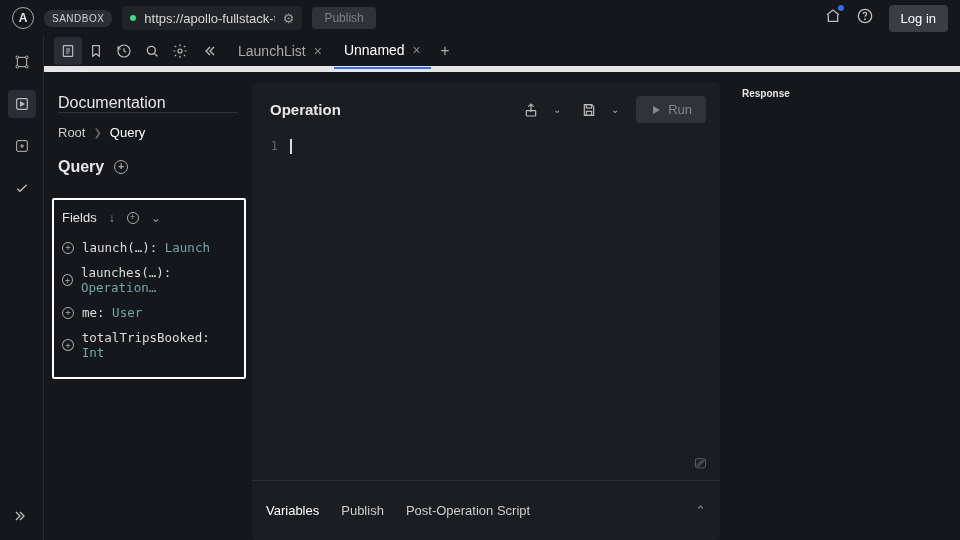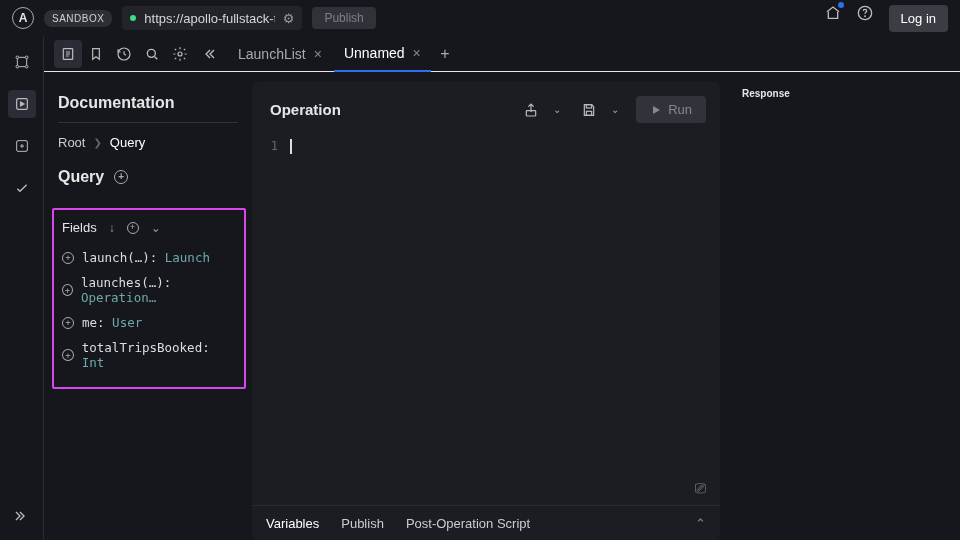--- a/index.html
+++ b/index.html
@@ -44,21 +44,21 @@
       width: 180px;
     }
     .dot-green { width: 6px; height: 6px; border-radius: 50%; background: #3ddc84; }
     .url-text { color: #d6d6d6; font-size: 13px; overflow: hidden; white-space: nowrap; }
     .gear-small { color: #999; font-size: 13px; margin-left:auto; }
     .btn-publish {
       background: #2f3239; color: #7d7f85;
       font-size: 12px; padding: 4px 12px;
       border-radius: 4px;
     }
-    .top-right { margin-left: auto; display: flex; gap: 16px; }
+    .top-right { margin-left: auto; display: flex; align-items: center; gap: 16px; }
     .icon { width: 16px; height: 16px; color: #bbb; }
     .notif { position: relative; }
     .notif::after { content:''; position:absolute; top:-3px; right:-3px; width:6px; height:6px; background:#2f6fed; border-radius:50%; }
     .btn-login {
       background: #3a3d44; color: #fff;
       padding: 6px 12px; border-radius: 4px;
       font-size: 13px; font-weight: 500;
     }
     .main { flex: 1; display: flex; min-height: 0; }
     .rail {
@@ -67,44 +67,44 @@
       padding-top: 12px; gap: 14px;
       border-right: 1px solid #2a2c33;
     }
     .rail-item { width: 28px; height: 28px; display:flex; align-items:center; justify-content:center; border-radius:4px; color:#888; }
     .rail-item.active { background:#2a2d35; color:#ddd; }
     .rail-spacer { flex: 1; }
     .content { flex: 1; display: flex; flex-direction: column; min-width: 0; }
     .toolbar {
       height: 36px; display: flex; align-items: center;
       padding: 0 10px; 
-      border-bottom: 1px solid #e5e5e5;
+      border-bottom: 6px solid #e5e5e5;
     }
     .toolbar-btn { width:28px; height:28px; display:flex; align-items:center; justify-content:center; border-radius:4px; color:#aaa; }
     .toolbar-btn.active { background:#2a2d35; color:#e6e6e6; }
     .tabs { display:flex; align-items:center; gap:2px; margin-left:6px; }
     .tab { display:flex; align-items:center; gap:8px; padding:0 10px; height:36px; font-size:14px; color:#aaa; }
     .tab.active { color:#fff; border-bottom:2px solid #2f6fed; }
     .tab-close { font-size:14px; color:#888; }
     .tab-add { width:24px; height:24px; display:flex; align-items:center; justify-content:center; color:#aaa; font-size:16px; }
     .workspace { flex:1; display:flex; min-height:0; }
     .doc-panel {
       width: 208px; padding: 22px 14px 14px 14px;
       display:flex; flex-direction:column; gap:12px;
     }
-    .doc-title { font-size:16px; font-weight:700; border-bottom:1px solid #333; padding-bottom:10px; }
+    .doc-title { font-size:16px; font-weight:400; border-bottom:1px solid #333; }
     .breadcrumb { display:flex; align-items:center; gap:8px; font-size:13px; }
     .breadcrumb .root { color:#ccc; }
     .breadcrumb .chev { color:#666; font-size:10px; }
     .breadcrumb .current { color:#fff; font-weight:500; }
     .query-row { display:flex; align-items:center; gap:10px; font-size:16px; font-weight:600; margin-top:6px; }
     .plus-circle { width:14px; height:14px; border:1.2px solid #aaa; border-radius:50%; display:flex; align-items:center; justify-content:center; font-size:10px; color:#aaa; line-height:1; }
     .fields-box {
       margin-top:10px;
-      border: 2px solid #d946ef;
+      border: 2px solid #ffffff;
       border-radius: 2px;
       padding: 10px 8px 12px 8px;
       width: 194px;
       margin-left: -6px;
     }
     .fields-header { display:flex; align-items:center; gap:12px; font-size:13px; margin-bottom:10px; }
     .fields-header .lbl { font-weight:500; }
     .mini { font-size:12px; color:#999; }
     .field-item { display:flex; align-items:center; gap:8px; padding:5px 0; font-family: "SF Mono", Menlo, monospace; font-size:12.5px; }
     .field-name { color:#ddd; }
@@ -132,21 +132,21 @@
     .cursor {
       width:1.5px; height:15px; background:#ddd;
       position:absolute; top:2px; left:2px;
       animation: blink 1s steps(1) infinite;
     }
     @keyframes blink { 50% { opacity: 0; } }
     .editor-footer-switch { position:absolute; bottom:8px; right:14px; color:#888; font-size:14px; }
     .op-bottom {
       display:flex; align-items:center;
       border-top:1px solid #2a2c33;
-      padding:0 14px; height:35px;
+      padding:0 14px; height:60px;
       gap:22px; font-size:13px; color:#ccc;
     }
     .op-bottom .tab-b:first-child { color:#fff; font-weight:500; }
     .op-bottom .spacer { flex:1; }
     .resp-panel { width:234px; padding:16px; }
     .resp-title { font-size:10px; font-weight:600; }
   </style>
 </head>
 <body>
 

